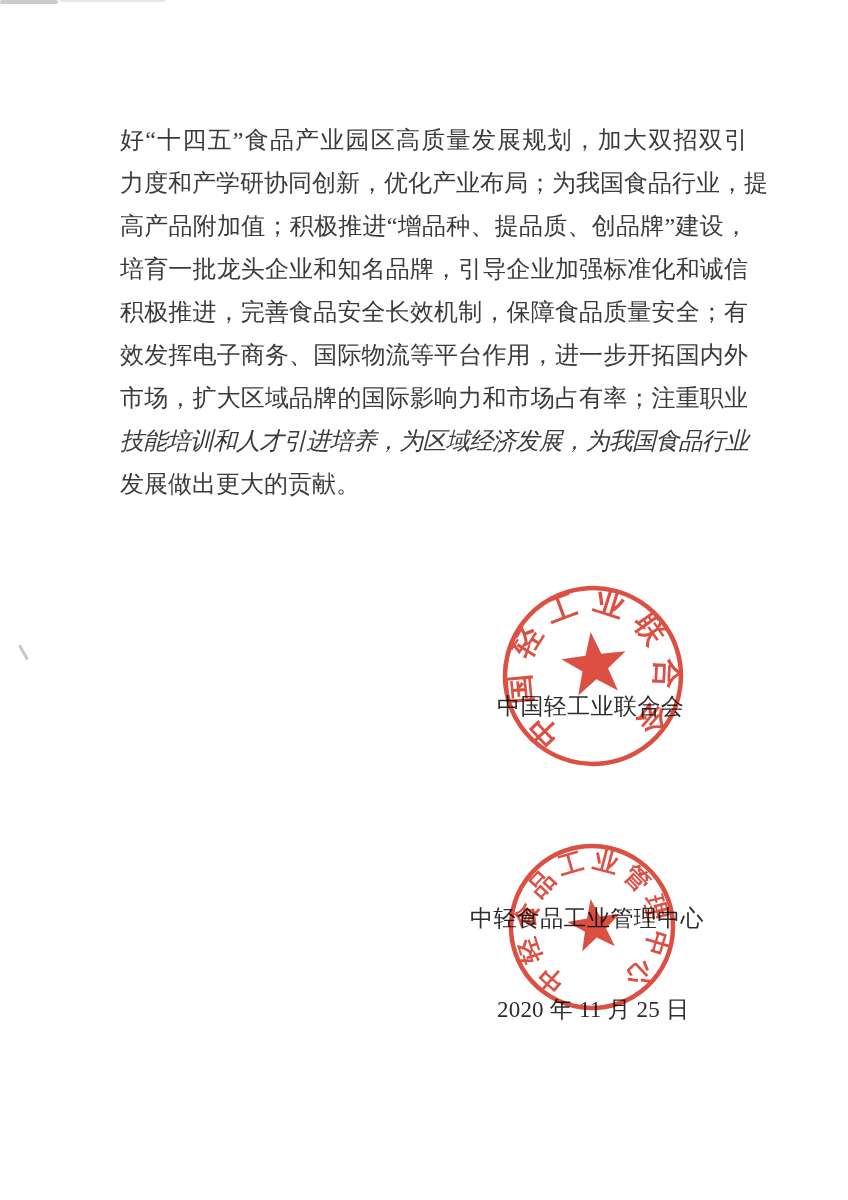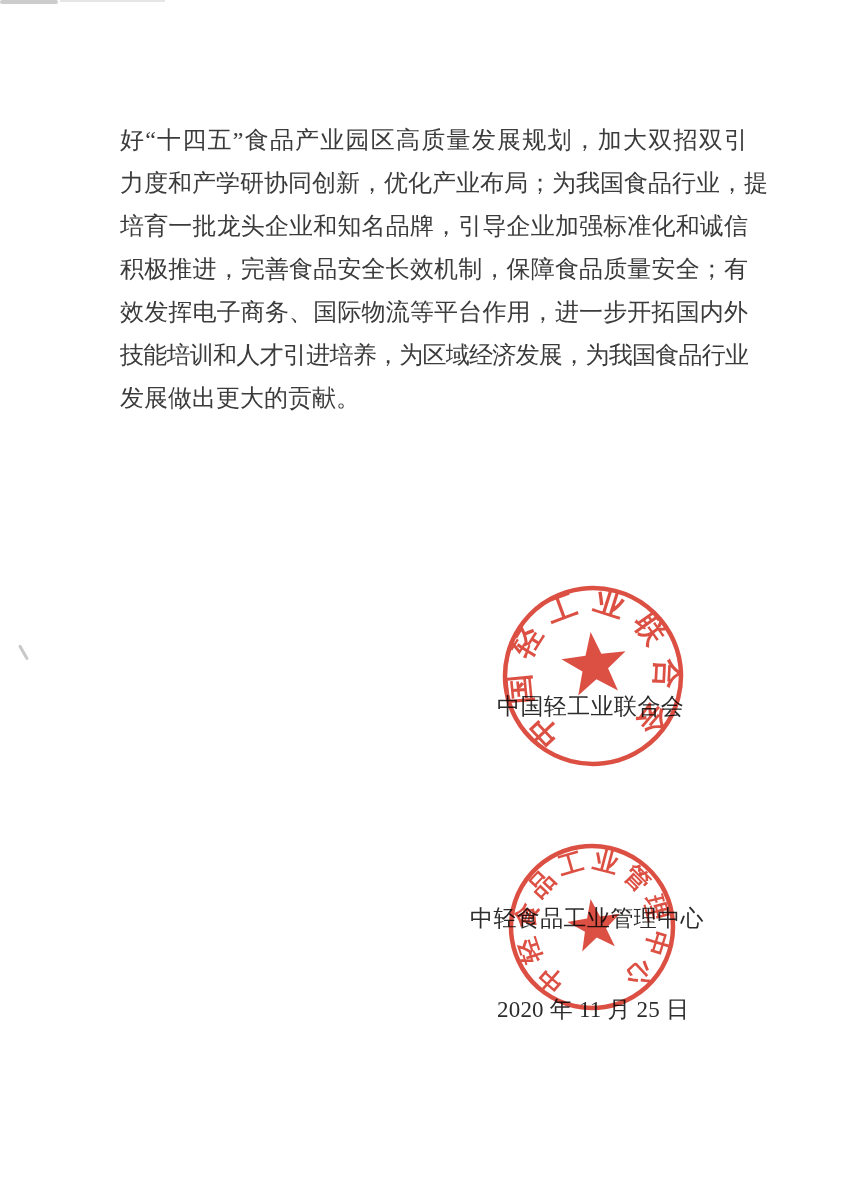--- a/index.html
+++ b/index.html
@@ -20,21 +20,21 @@
   }
   .body-text p {
     margin:0;
     font-size:24px;
     line-height:43px;
     letter-spacing:0px;
     text-align:justify;
     text-align-last:justify;
     white-space:nowrap;
   }
-  .body-text p.tight { letter-spacing:-1px; }
+  .body-text p.tight { letter-spacing:-1px;font-style:italic; }
   .body-text p.last  { text-align-last:left; white-space:normal; }
 
   
   .sig {
     position:absolute;
     color:#2c2c2c;
     font-size:23px;
     letter-spacing:0.4px;
     white-space:nowrap;
     z-index:2;
@@ -69,23 +69,25 @@
 
 <div class="page">
 
   <div class="artifact smudge-top"></div>
   <div class="artifact smudge-top2"></div>
   <div class="artifact left-tick"></div>
 
   <div class="body-text">
     <p>好“十四五”食品产业园区高质量发展规划，加大双招双引</p>
     <p>力度和产学研协同创新，优化产业布局；为我国食品行业，提</p>
+    <p>高产品附加值；积极推进“增品种、提品质、创品牌”建设，</p>
     <p>培育一批龙头企业和知名品牌，引导企业加强标准化和诚信</p>
     <p>积极推进，完善食品安全长效机制，保障食品质量安全；有</p>
     <p>效发挥电子商务、国际物流等平台作用，进一步开拓国内外</p>
+    <p>市场，扩大区域品牌的国际影响力和市场占有率；注重职业</p>
     <p class="tight">技能培训和人才引进培养，为区域经济发展，为我国食品行业</p>
     <p class="last">发展做出更大的贡献。</p>
   </div>
 
   <div class="sig sig-org1">中国轻工业联合会</div>
 
   <svg class="seal seal-1" width="184" height="184" viewBox="0 0 184 184">
     <circle cx="92" cy="92" r="88" fill="none" stroke="#d8372a" stroke-width="4.5"></circle>
     <polygon fill="#d8372a" points="95,48 103,71 127.3,71.5 107.9,86.2 115,109.5 95,95.6 75,109.5 82.1,86.2 62.7,71.5 87,71"></polygon>
     <path id="seal1-textpath" d="M 28,92 a 64,64 0 1,1 128,0 a 64,64 0 1,1 -128,0" transform="rotate(-55 92 92)" fill="none"></path>

